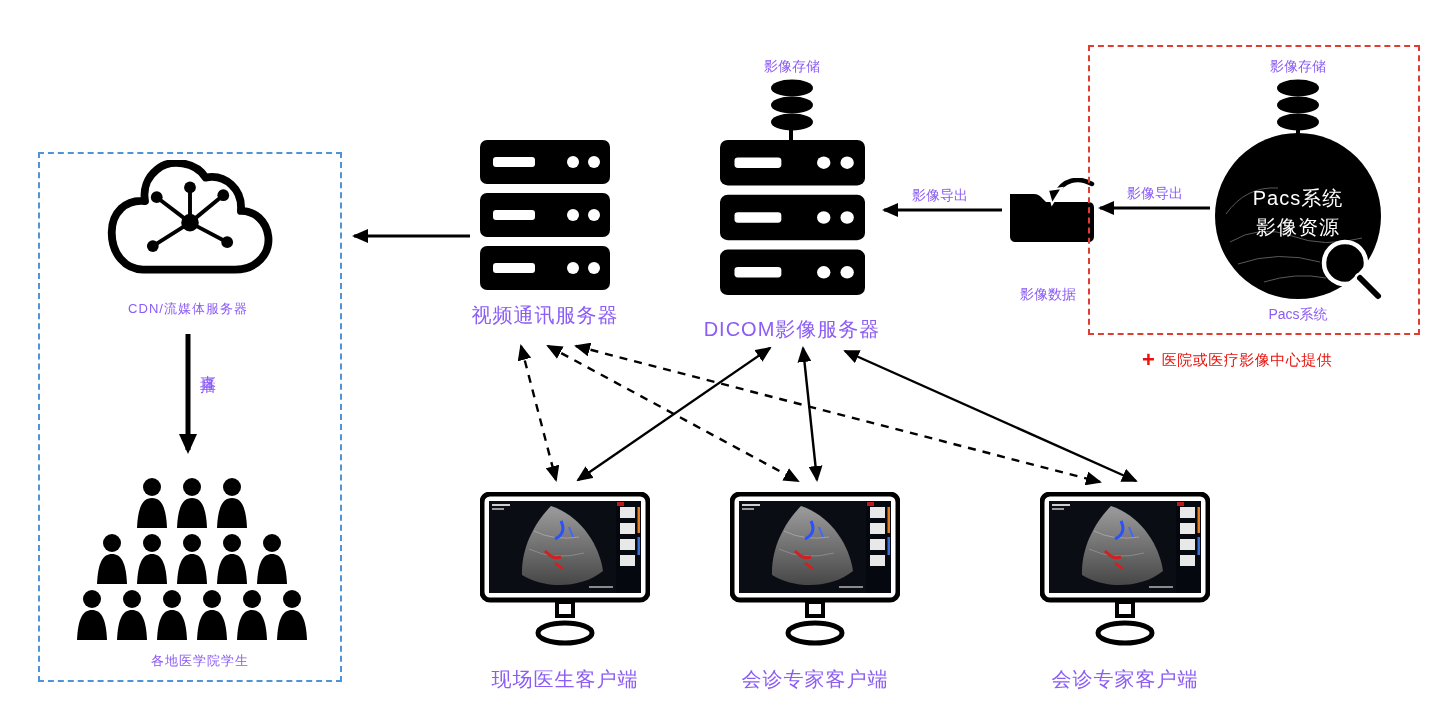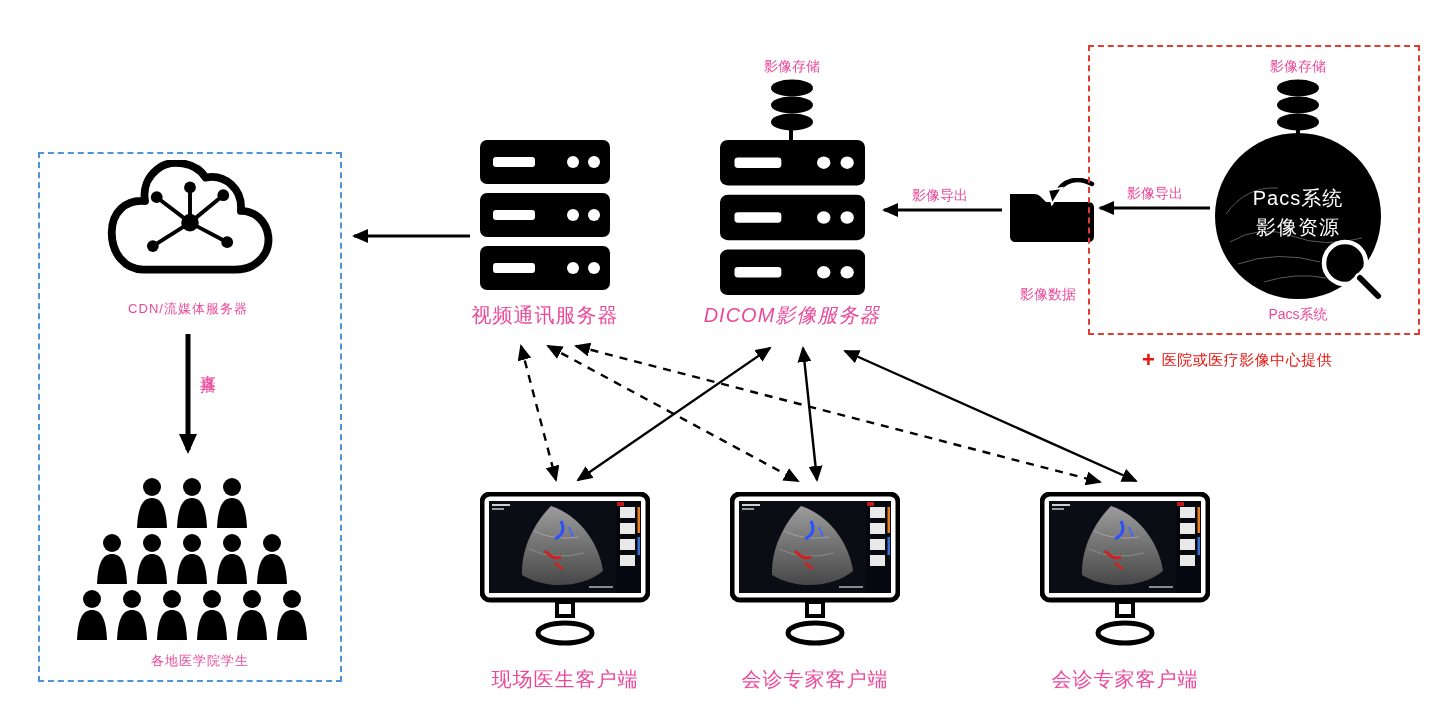--- a/index.html
+++ b/index.html
@@ -6,21 +6,21 @@
   .canvas{
     position:relative;width:1445px;height:725px;background:#fff;overflow:hidden;
     font-family:"Liberation Sans","DejaVu Sans",sans-serif;color:#111;
   }
   .abs{position:absolute;}
   svg.wires{position:absolute;left:0;top:0;width:1445px;height:725px;pointer-events:none;}
   .sol{stroke:#000;stroke-width:3;}
   .sol2{stroke:#000;stroke-width:2.4;}
   .dsh{stroke:#000;stroke-width:2.4;stroke-dasharray:8 7;}
   .thick{stroke:#000;stroke-width:5;}
-  .label{position:absolute;text-align:center;color:#ec4899;}
+  .label{position:absolute;text-align:center;color:#8b5cf6;}
   .lbl-lg{font-size:20px;letter-spacing:1px;}
   .lbl-md{font-size:13px;letter-spacing:1px;}
   .lbl-sm{font-size:14px;}
   .vert{writing-mode:vertical-rl;text-orientation:upright;font-size:16px;letter-spacing:3px;}
   .group-box{position:absolute;box-sizing:border-box;}
   .blue-box{border:2px dashed #4f93d8;}
   .red-box{border:2px dashed #e03c31;}
   .circle-text{position:absolute;text-align:center;color:#fff;font-size:20px;line-height:29px;letter-spacing:1px;}
   .caption{position:absolute;display:flex;align-items:center;color:#e8130d;}
   .caption .plus{font-size:22px;font-weight:bold;margin-right:7px;line-height:1;}
@@ -163,21 +163,21 @@
   <div class="label lbl-sm" style="left:732px;top:58px;width:120px;">影像存储</div>
   <svg class="abs" style="left:770px;top:78px;" width="44" height="54" viewBox="0 0 44 54">
     <use href="#dbicon"></use>
   </svg>
   <svg class="abs" style="left:789px;top:130px;" width="4" height="12">
       <rect width="4" height="12" fill="#000"></rect>
     </svg>
   <svg class="abs" style="left:720px;top:140px;" width="145" height="155" viewBox="0 0 130 150" preserveAspectRatio="none">
     <use href="#serverrack"></use>
   </svg>
-  <div class="label lbl-lg" style="left:672px;top:302px;width:240px;font-style:italic;">DICOM影像服务器</div>
+  <div class="label lbl-lg" style="left:672px;top:316px;width:240px;">DICOM影像服务器</div>
 
   <svg class="abs" style="left:1008px;top:178px;" width="88" height="66" viewBox="0 0 88 66">
     <path d="M 2 16 h 24 c 3 0 5 1 7 3 l 5 5 h 42 c 4 0 6 2 6 6 v 28 c 0 4 -2 6 -6 6 H 8 c -4 0 -6 -2 -6 -6 Z" fill="#000"></path>
     <path d="M 84 6 C 70 -2 55 2 48 16" stroke="#fff" stroke-width="11" fill="none" stroke-linecap="round"></path>
     <path d="M 84 6 C 70 -2 55 2 48 16" stroke="#000" stroke-width="4.5" fill="none" stroke-linecap="round"></path>
     <polygon points="54,10 44,26 40,12" fill="#000" stroke="#fff" stroke-width="2"></polygon>
   </svg>
   <div class="label lbl-sm" style="left:998px;top:250px;width:100px;margin-top:36px;">影像数据</div>
   <div class="label lbl-sm" style="left:890px;top:187px;width:100px;">影像导出</div>
   <div class="label lbl-sm" style="left:1105px;top:185px;width:100px;">影像导出</div>

